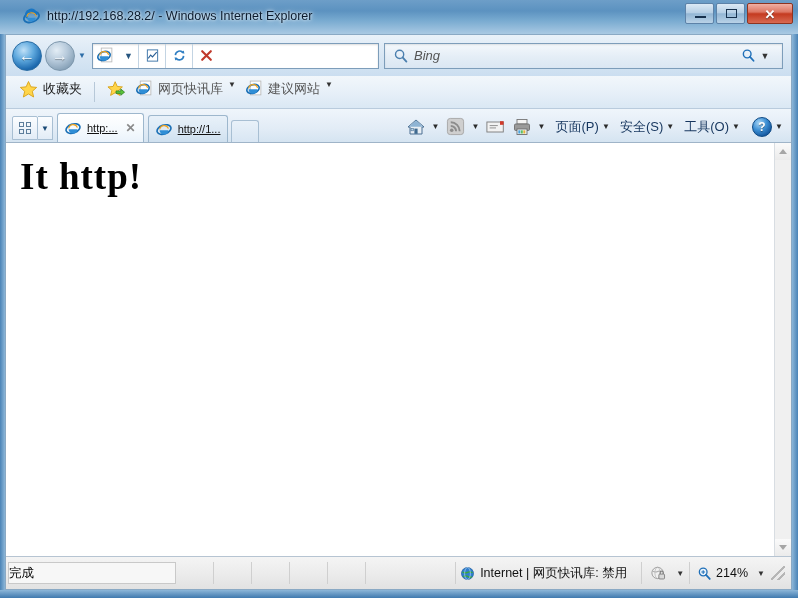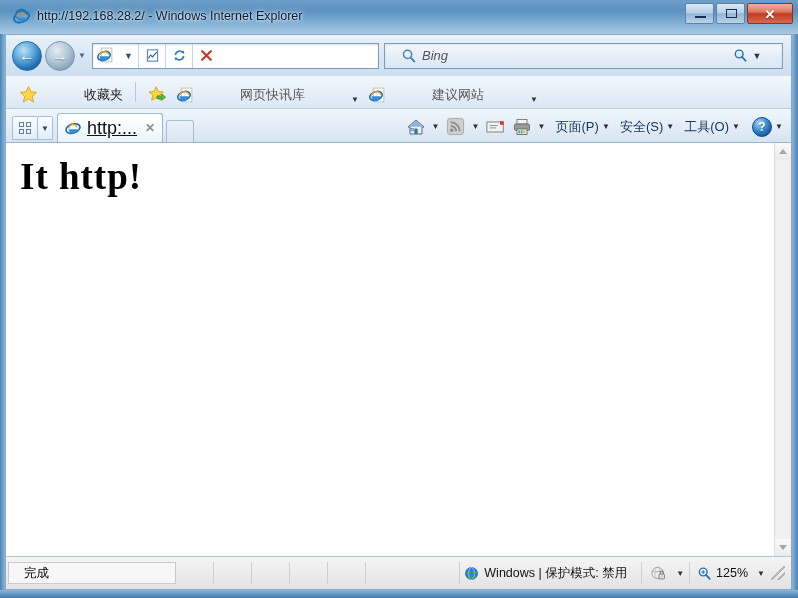--- a/index.html
+++ b/index.html
@@ -25,21 +25,21 @@
   .glass-left { position: absolute; left: 0; top: 34px; width: 5px; height: 564px;
     background: linear-gradient(90deg,#4a83b6,#8cb6d8); }
   .glass-right { position: absolute; right: 0; top: 34px; width: 6px; height: 564px;
     background: linear-gradient(270deg,#4a83b6,#8cb6d8); }
   .glass-bottom { position: absolute; left: 0; bottom: 0; width: 798px; height: 8px;
     background: linear-gradient(180deg,#8cb6d8,#3f79ae); }
 
   
   .titlebar {
     position: absolute; left: 0; top: 0; width: 798px; height: 32px;
-    display: flex; align-items: center; padding-left: 13px;
+    display: flex; align-items: center; padding-left: 23px;
   }
   .title-ie-icon { width: 17px; height: 17px; flex: 0 0 17px; margin-right: 7px; }
   .title-text {
     font-size: 12.5px; color: #0b1b2e; white-space: nowrap;
     text-shadow: 0 0 3px rgba(255,255,255,.95), 0 0 6px rgba(255,255,255,.8);
   }
 
   .win-buttons { position: absolute; right: 5px; top: 3px; display: flex; gap: 2px; }
   .win-btn {
     width: 29px; height: 21px; border: 1px solid #5d82a8;
@@ -110,34 +110,34 @@
   .addr-drop { width: 19px; flex: 0 0 19px; text-align: center; font-size: 9px; color: #27557f; cursor: pointer; }
   .addr-sep { width: 1px; height: 24px; background: #c3d4e3; }
   .addr-ico {
     width: 26px; flex: 0 0 26px; height: 24px; display: flex; align-items: center;
     justify-content: center; cursor: pointer;
   }
 
   .searchbox {
     flex: 1; height: 26px; margin-left: 5px; margin-right: 2px;
     background: linear-gradient(180deg,#f4f8fc 0%,#e4edf6 55%,#dbe7f3 100%);
-    border: 1px solid #7d9dba; display: flex; align-items: center; padding: 0 16px;
+    border: 1px solid #7d9dba; display: flex; align-items: center; padding: 0 8px;
     box-shadow: inset 0 1px 2px rgba(0,0,0,.1);
   }
   .search-ph { flex: 1; font-size: 13px; color: #555; font-style: italic; margin-left: 5px; }
   .search-caret { width: 18px; text-align: center; font-size: 9px; color: #333; cursor: pointer; }
 
   
   .favbar {
     position: absolute; left: 0; top: 41px; width: 785px; height: 33px;
     background: linear-gradient(180deg,#f2f7fb 0%,#e6eff8 55%,#dae8f4 100%);
     border-bottom: 1px solid #b9cbdd;
     display: flex; align-items: center; padding-left: 8px;
   }
-  .fav-item { display: flex; align-items: flex-end; height: 24px; padding: 0 5px; cursor: pointer; gap: 41px; }
+  .fav-item { display: flex; align-items: flex-start; height: 24px; padding: 0 5px; cursor: pointer; }
   .fav-label { font-size: 13px; color: #1b1b1b; margin-left: 5px; white-space: nowrap; }
   .fav-label.gray { color: #555; }
   .fav-caret { font-size: 8px; color: #333; margin-left: 5px; }
   .fav-divider { width: 1px; height: 20px; background: #b7c8d8; margin: 0 7px; }
 
   
   .tabrow {
     position: absolute; left: 0; top: 74px; width: 785px; height: 33px;
     background: linear-gradient(180deg,#eff5fb 0%,#e2ecf6 60%,#d5e4f1 100%);
     display: flex; align-items: flex-end;
@@ -158,21 +158,21 @@
     font-size: 8px; color: #1a4a76; cursor: pointer;
   }
   .tab {
     height: 27px; margin-left: 4px; padding: 0 7px;
     display: flex; align-items: center; cursor: pointer;
     border: 1px solid #9db7cd; border-bottom: none; border-radius: 3px 3px 0 0;
   }
   .tab.active { background: linear-gradient(180deg,#ffffff 0%,#f4f9fd 60%,#eaf3fb 100%); height: 29px; }
   .tab.inactive { background: linear-gradient(180deg,#e8f1f9 0%,#dbe8f4 60%,#cfe0ef 100%); }
   .tab-ie { width: 16px; height: 16px; flex: 0 0 16px; }
-  .tab-title { font-size: 18px; color: #111; margin-left: 6px; white-space: nowrap; text-decoration: underline; }
+  .tab-title { font-size: 11px; color: #111; margin-left: 6px; white-space: nowrap; text-decoration: underline; }
   .tab-close {
     margin-left: 8px; font-size: 12px; font-weight: bold; color: #8a8a8a; cursor: pointer;
     line-height: 1;
   }
   .tab-new {
     width: 28px; height: 22px; margin-left: 3px;
     border: 1px solid #a8bfd3; border-bottom: none; border-radius: 3px 3px 0 0;
     background: linear-gradient(180deg,#e9f1f9,#d8e6f3); cursor: pointer;
   }
 
@@ -220,21 +220,21 @@
 
   
   .statusbar {
     position: absolute; left: 0; bottom: 0; width: 785px; height: 33px;
     background: linear-gradient(180deg,#f4f4f4 0%,#ebebeb 55%,#e2e2e2 100%);
     border-top: 1px solid #b6c4d2; display: flex; align-items: center;
   }
   .status-left {
     height: 22px; margin: 0 0 0 2px; flex: 0 0 168px;
     border: 1px solid #c9c9c9; background: #f7f7f7;
-    display: flex; align-items: center; padding-left: 15px;
+    display: flex; align-items: center; padding-left: 0;
   }
   .status-text { font-size: 12.5px; color: #000; white-space: nowrap; }
   .status-cells { display: flex; height: 22px; }
   .status-cell { width: 38px; border-right: 1px solid #cfcfcf; }
   .status-zone {
     margin-left: auto; display: flex; align-items: center; height: 22px;
     padding: 0 4px; border-left: 1px solid #cfcfcf;
   }
   .zone-text { font-size: 12.5px; color: #111; margin-left: 5px; white-space: nowrap; }
   .status-priv {
@@ -398,20 +398,28 @@
       <div class="tab active">
         <svg class="ie-svg tab-ie" viewBox="0 0 16 16">
           <ellipse cx="8" cy="8.6" rx="7.2" ry="4.5" fill="none" stroke="#1a6fb5" stroke-width="1.6" transform="rotate(-20 8 8.6)"></ellipse>
           <path d="M3.6 9.2 h8.8 a4.4 4.4 0 0 1 -8.8 0 z" fill="#2f8ed6"></path>
           <path d="M3.7 8.3 a4.5 4.5 0 0 1 8.7 -0.6" fill="none" stroke="#f0a31e" stroke-width="1.1"></path>
         </svg>
         <span class="tab-title">http:...</span>
         <span class="tab-close">✕</span>
       </div>
 
+      <div class="tab inactive">
+        <svg class="ie-svg tab-ie" viewBox="0 0 16 16">
+          <ellipse cx="8" cy="8.6" rx="7.2" ry="4.5" fill="none" stroke="#1a6fb5" stroke-width="1.6" transform="rotate(-20 8 8.6)"></ellipse>
+          <path d="M3.6 9.2 h8.8 a4.4 4.4 0 0 1 -8.8 0 z" fill="#2f8ed6"></path>
+          <path d="M3.7 8.3 a4.5 4.5 0 0 1 8.7 -0.6" fill="none" stroke="#f0a31e" stroke-width="1.1"></path>
+        </svg>
+        <span class="tab-title">http://1...</span>
+      </div>
 
       <div class="tab-new"></div>
 
       <div class="cmdbar">
         <div class="cmd-ico">
           <svg width="20" height="20" viewBox="0 0 20 20">
             <polygon points="10,3 18,10 16,10 16,17 4,17 4,10 2,10" fill="#e8eef4" stroke="#4a6f92" stroke-width="1"></polygon>
             <polygon points="10,3.4 17,9.8 3,9.8" fill="#8fb4d4" stroke="#3f6party" stroke-width=".8"></polygon>
             <rect x="8.4" y="11.6" width="3.2" height="5.2" fill="#3f6a90"></rect>
             <rect x="5" y="11.4" width="2.4" height="2.4" fill="#bcd6ea" stroke="#4a6f92" stroke-width=".6"></rect>
@@ -490,40 +498,40 @@
         <span class="status-cell"></span>
       </div>
 
       <div class="status-zone">
         <svg width="15" height="15" viewBox="0 0 16 16">
           <circle cx="8" cy="8" r="6.4" fill="#2f7fd0" stroke="#1d5e9f" stroke-width=".8"></circle>
           <path d="M2.6 6.4 q3 1.6 5.4 .4 q2.4 -1.2 5.4 .4" fill="none" stroke="#3aa83a" stroke-width="1.5"></path>
           <path d="M3.4 11.4 q3 -1.6 5 -.2 q2 1.4 4.2 .2" fill="none" stroke="#3aa83a" stroke-width="1.5"></path>
           <ellipse cx="8" cy="8" rx="3.1" ry="6.4" fill="none" stroke="#bcd9f2" stroke-width=".7"></ellipse>
         </svg>
-        <span class="zone-text">Windows | 保护模式: 禁用</span>
+        <span class="zone-text">Internet | 网页快讯库: 禁用</span>
       </div>
 
       <div class="status-priv">
         <svg width="17" height="17" viewBox="0 0 18 18">
           <circle cx="8" cy="8.4" r="6" fill="#f0f0f0" stroke="#9a9a9a" stroke-width="1"></circle>
           <path d="M3 6.6 q3 1.4 5 .3 q2 -1.1 4.6 .4" fill="none" stroke="#b0b0b0" stroke-width="1.2"></path>
           <ellipse cx="8" cy="8.4" rx="2.8" ry="6" fill="none" stroke="#b0b0b0" stroke-width=".7"></ellipse>
           <rect x="9.4" y="9.6" width="6" height="5.2" rx="1" fill="#d9d9d9" stroke="#7a7a7a" stroke-width=".9"></rect>
           <path d="M10.8 9.6 v-1.6 a1.6 1.6 0 0 1 3.2 0 v1.6" fill="none" stroke="#7a7a7a" stroke-width="1.1"></path>
         </svg>
         <span class="mini-caret">▼</span>
       </div>
 
       <div class="status-zoom">
         <svg width="15" height="15" viewBox="0 0 16 16">
           <circle cx="6.6" cy="6.4" r="4.1" fill="#eaf4fc" stroke="#1f6fb8" stroke-width="1.4"></circle>
           <path d="M9.6 9.4 L13.6 13.8" stroke="#1f6fb8" stroke-width="1.9" stroke-linecap="round"></path>
           <path d="M4.6 6.4 h4 M6.6 4.4 v4" stroke="#1f6fb8" stroke-width="1.1"></path>
         </svg>
-        <span class="zoom-text">125%</span>
+        <span class="zoom-text">214%</span>
         <span class="mini-caret">▼</span>
         <span class="grip"></span>
       </div>
     </div>
 
   </div>
 </div>
 
 </body></html>

